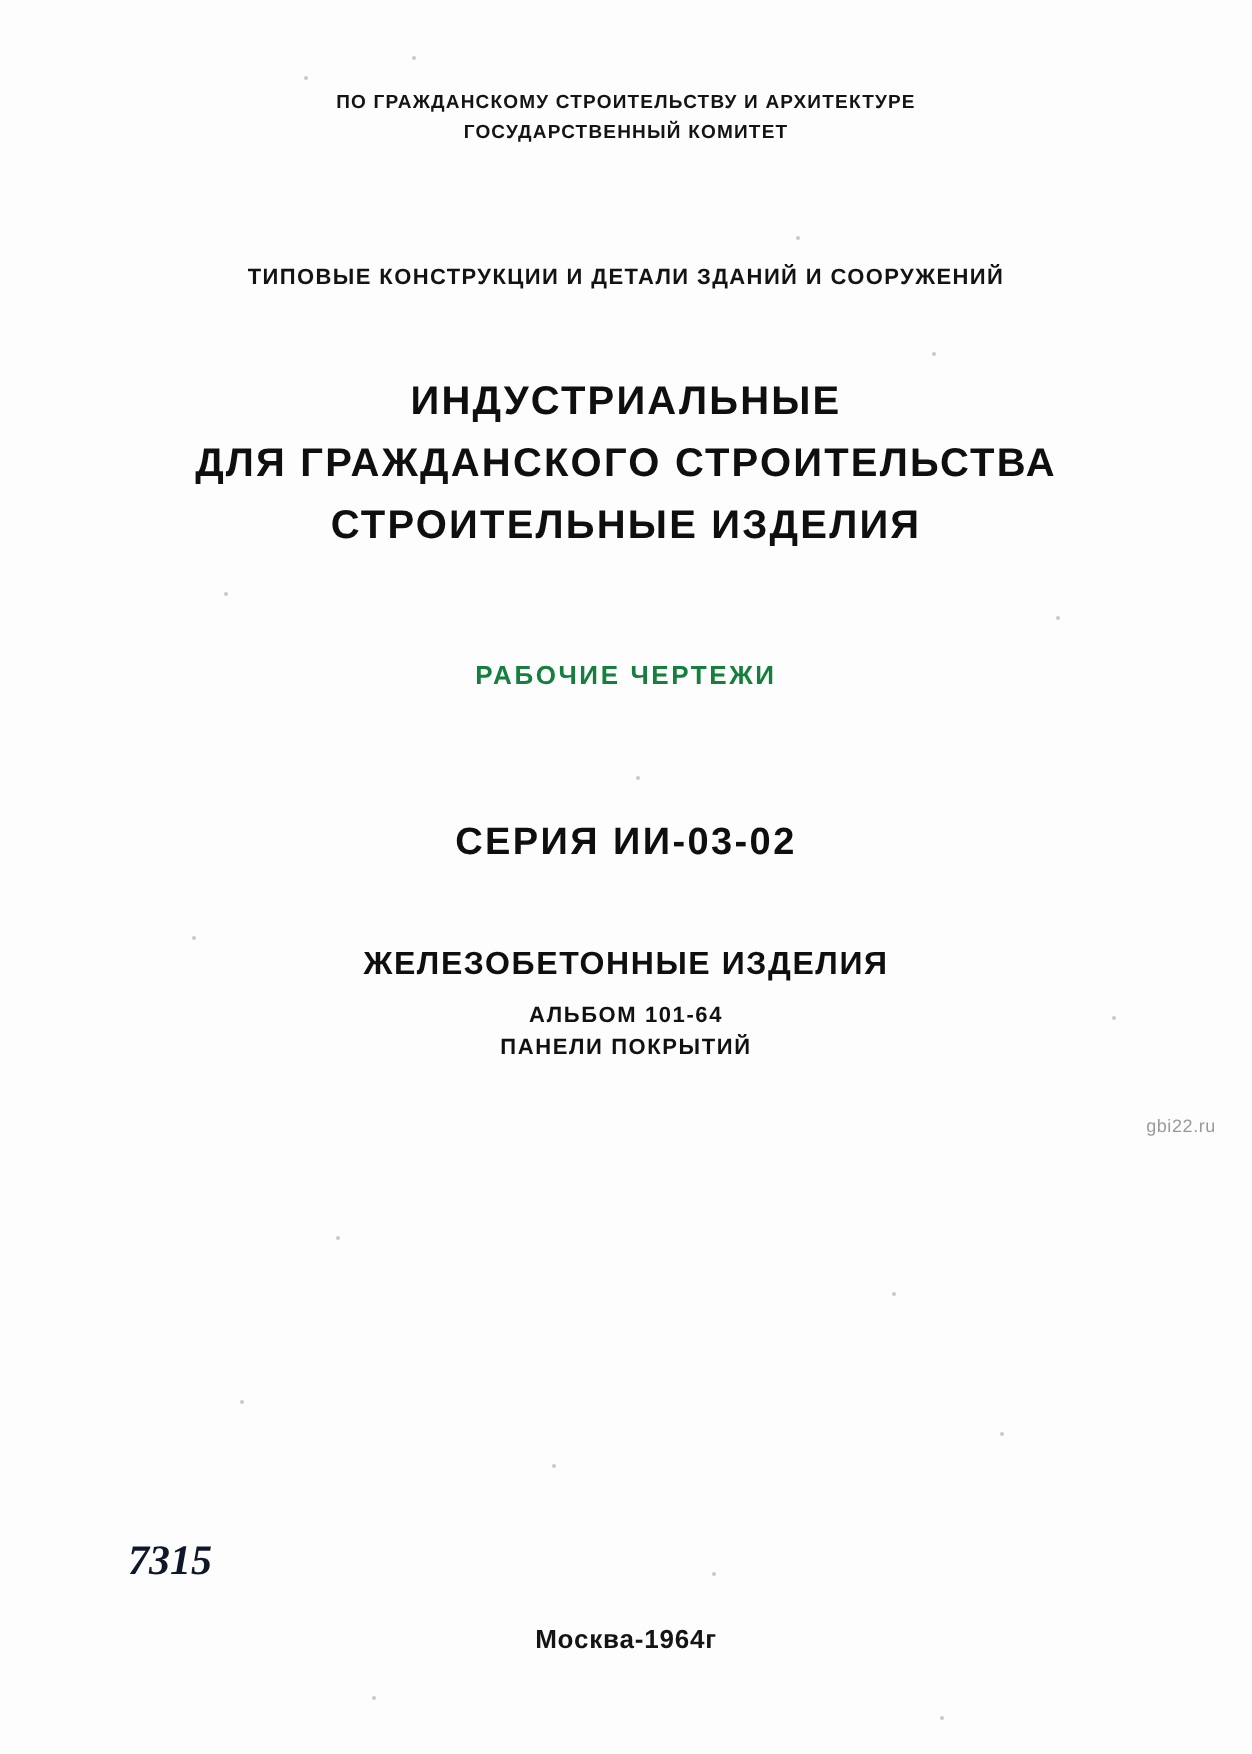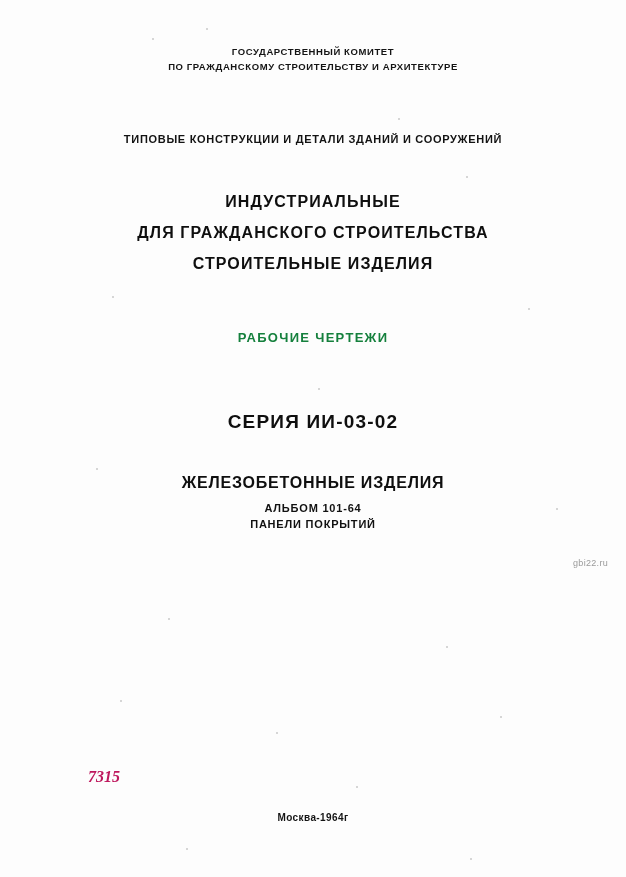--- a/index.html
+++ b/index.html
@@ -53,21 +53,21 @@
     font-size: 11px;
     font-weight: bold;
     letter-spacing: 0.7px;
     color: #131313;
   }
   .main-title {
     position: absolute;
     top: 186px;
     left: 0;
     right: 0;
-    font-size: 16px;
+    font-size: 20px;
     font-weight: bold;
     line-height: 31px;
     letter-spacing: 1.1px;
     color: #0f0f0f;
   }
   .working-drawings {
     position: absolute;
     top: 330px;
     left: 0;
     right: 0;
@@ -112,33 +112,33 @@
     position: absolute;
     top: 558px;
     right: 18px;
     font-size: 9px;
     color: #9a9a9a;
     letter-spacing: 0.3px;
   }
   .doc-number {
     position: absolute;
     top: 768px;
-    left: 88px;
+    left: 64px;
     font-family: "Liberation Serif", serif;
     font-style: italic;
     font-weight: bold;
-    font-size: 16px;
-    color: #be185d;
+    font-size: 21px;
+    color: #0f172a;
   }
   .imprint {
     position: absolute;
     top: 812px;
     left: 0;
     right: 0;
-    font-size: 10px;
+    font-size: 13px;
     font-weight: bold;
     letter-spacing: 0.4px;
     color: #141414;
   }
 </style>
 </head>
 <body>
 
 <div class="page">
 
@@ -154,22 +154,22 @@
   <div class="speck" style="left:168px;top:618px;width:2px;height:2px;"></div>
   <div class="speck" style="left:446px;top:646px;width:2px;height:2px;"></div>
   <div class="speck" style="left:120px;top:700px;width:2px;height:2px;"></div>
   <div class="speck" style="left:276px;top:732px;width:2px;height:2px;"></div>
   <div class="speck" style="left:500px;top:716px;width:2px;height:2px;"></div>
   <div class="speck" style="left:356px;top:786px;width:2px;height:2px;"></div>
   <div class="speck" style="left:186px;top:848px;width:2px;height:2px;"></div>
   <div class="speck" style="left:470px;top:858px;width:2px;height:2px;"></div>
 
   <div class="committee center">
+    <div>ПО ГРАЖДАНСКОМУ СТРОИТЕЛЬСТВУ И АРХИТЕКТУРЕ</div>
     <div>ГОСУДАРСТВЕННЫЙ КОМИТЕТ</div>
-    <div>ПО ГРАЖДАНСКОМУ СТРОИТЕЛЬСТВУ И АРХИТЕКТУРЕ</div>
   </div>
 
   <div class="subject-line center">ТИПОВЫЕ КОНСТРУКЦИИ И ДЕТАЛИ ЗДАНИЙ И СООРУЖЕНИЙ</div>
 
   <div class="main-title center">
     <div>ИНДУСТРИАЛЬНЫЕ</div>
     <div>ДЛЯ ГРАЖДАНСКОГО СТРОИТЕЛЬСТВА</div>
     <div>СТРОИТЕЛЬНЫЕ ИЗДЕЛИЯ</div>
   </div>
 

